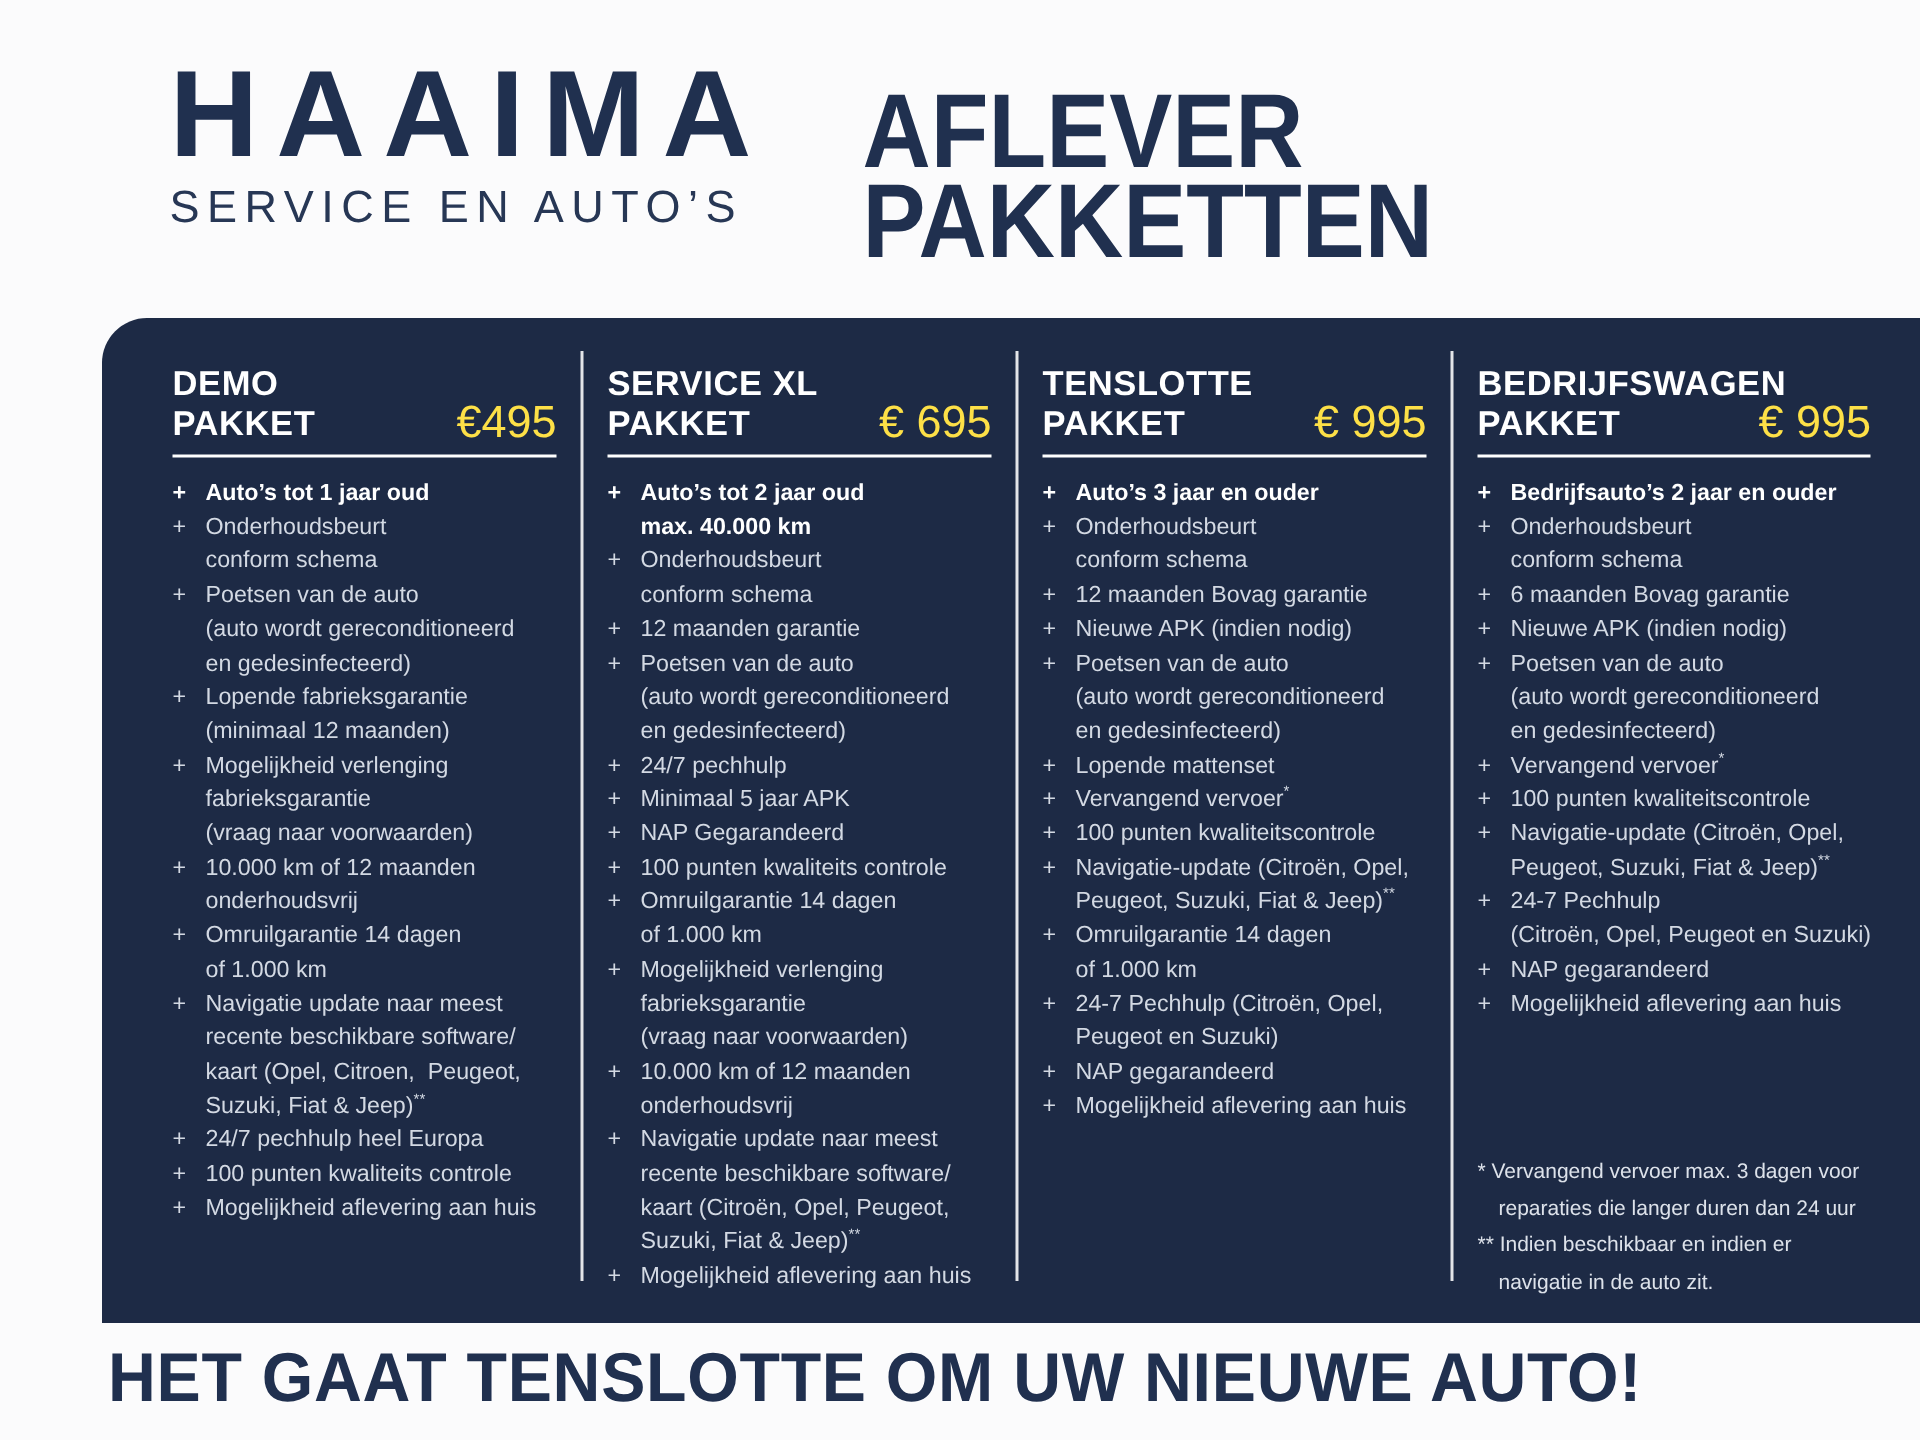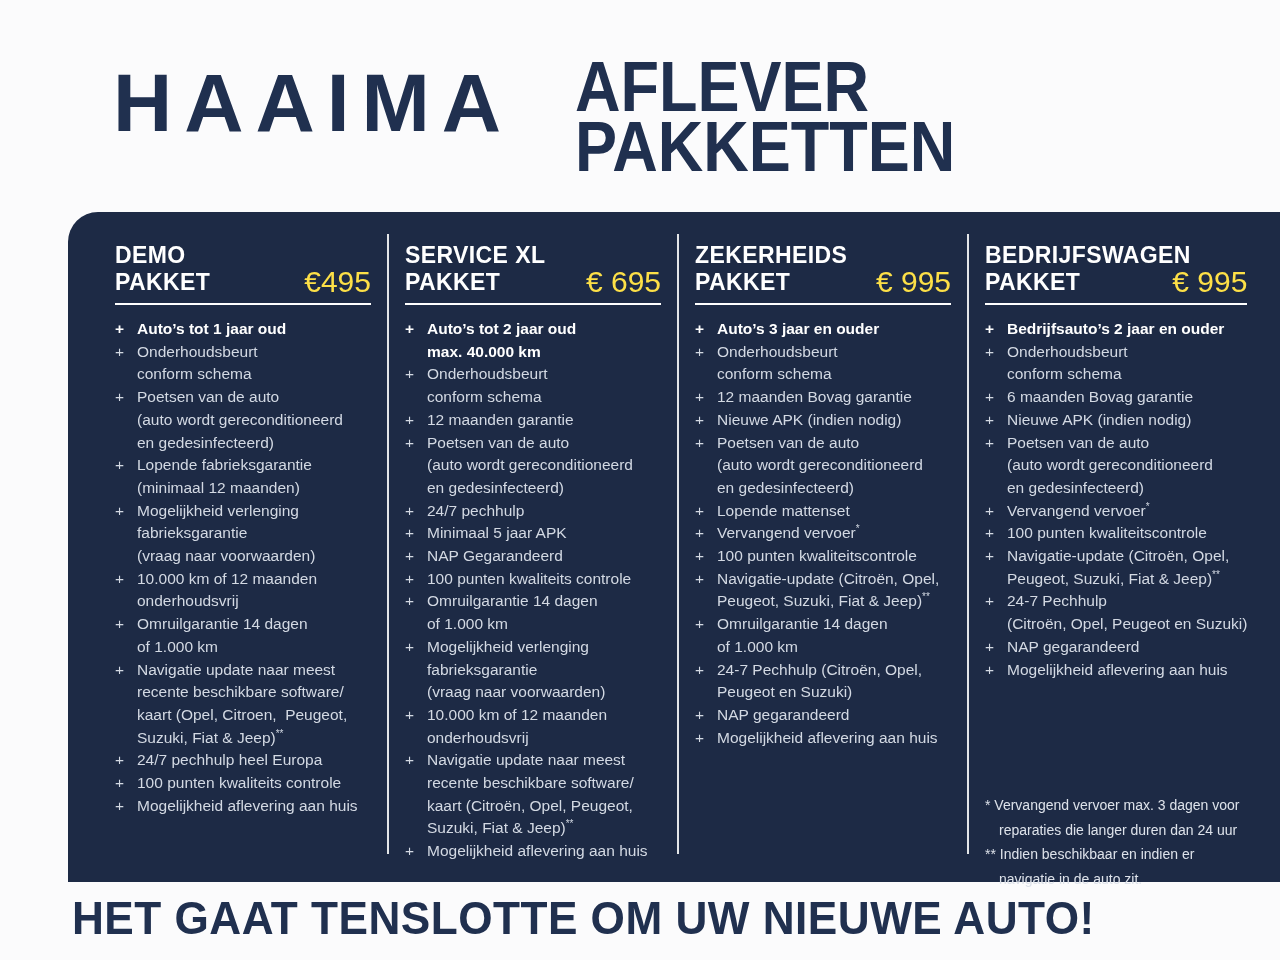--- a/index.html
+++ b/index.html
@@ -3,21 +3,21 @@
 <meta charset="utf-8">
 <style>
   html,body{margin:0;padding:0;}
   body{
     width:1280px;height:960px;position:relative;overflow:hidden;
     background:#fbfbfc;
     font-family:"Liberation Sans", sans-serif;
     -webkit-font-smoothing:antialiased;
   }
   
-  .brand{position:absolute;left:113px;top:64px;color:#20304f;}
+  .brand{position:absolute;left:113px;top:38px;color:#20304f;}
   .brand-name{font-size:82px;font-weight:bold;line-height:78px;letter-spacing:12px;}
   .brand-sub{font-size:30px;font-weight:normal;letter-spacing:5px;margin-top:6px;color:#273755;}
   .page-title{
     position:absolute;left:575px;top:57px;color:#20304f;
     font-size:70px;font-weight:bold;line-height:60px;letter-spacing:0;
     transform:scaleX(.9);transform-origin:left top;
   }
   
   .panel{
     position:absolute;left:68px;top:212px;right:0;height:670px;
@@ -29,35 +29,36 @@
   .col-head{position:relative;min-height:54px;}
   .col-name{font-size:23px;font-weight:bold;line-height:27px;letter-spacing:.4px;color:#fff;}
   .col-price{position:absolute;right:0;bottom:0;font-size:30px;font-weight:normal;line-height:28px;white-space:nowrap;color:#fde047;}
   .rule{height:2px;background:#ffffff;margin-top:7px;}
   ul.items{list-style:none;margin:13px 0 0 0;padding:0;font-size:15.5px;line-height:22.7px;color:#d3d9e3;}
   ul.items li{display:flex;}
   ul.items li .plus{flex:0 0 22px;}
   ul.items li .txt{white-space:pre;flex:1;}
   ul.items li.bold{color:#ffffff;font-weight:bold;}
   sup{font-size:10px;line-height:0;}
-  .fns{margin-top:112px;font-size:14px;line-height:24.5px;color:#dde2ea;}
+  .fns{margin-top:87px;font-size:14px;line-height:24.5px;color:#dde2ea;}
   .fn{padding-left:14px;text-indent:-14px;white-space:pre-line;}
   
   .tagline{
     position:absolute;left:72px;top:893px;color:#20304f;
     font-size:46px;font-weight:bold;letter-spacing:.5px;line-height:50px;
     transform:scaleX(.96);transform-origin:left top;white-space:nowrap;
   }
 </style>
 </head>
 <body>
 
 <header>
   <div class="brand">
     <div class="brand-name">HAAIMA</div>
+    <div class="brand-sub">SERVICE EN AUTO’S</div>
   </div>
   <div class="page-title">
     <div>AFLEVER</div>
     <div>PAKKETTEN</div>
   </div>
 </header>
 
 <section class="panel">
   <div class="cols">
   <div class="col">
@@ -200,21 +201,21 @@
           <li>
             <span class="plus">+</span>
             <span class="txt">Mogelijkheid aflevering aan huis</span>
           </li>
         </ul>
   </div>
 <div class="divider"></div>
   <div class="col">
     <div class="col-head">
       <div class="col-name">
-        <div class="name-l1">ZEKERHEIDS</div>
+        <div class="name-l1">TENSLOTTE</div>
         <div class="name-l2">PAKKET</div>
       </div>
       <div class="col-price">€ 995</div>
     </div>
     <div class="rule"></div>
     <ul class="items">
           <li class="bold">
             <span class="plus">+</span>
             <span class="txt">Auto’s 3 jaar en ouder</span>
           </li>

